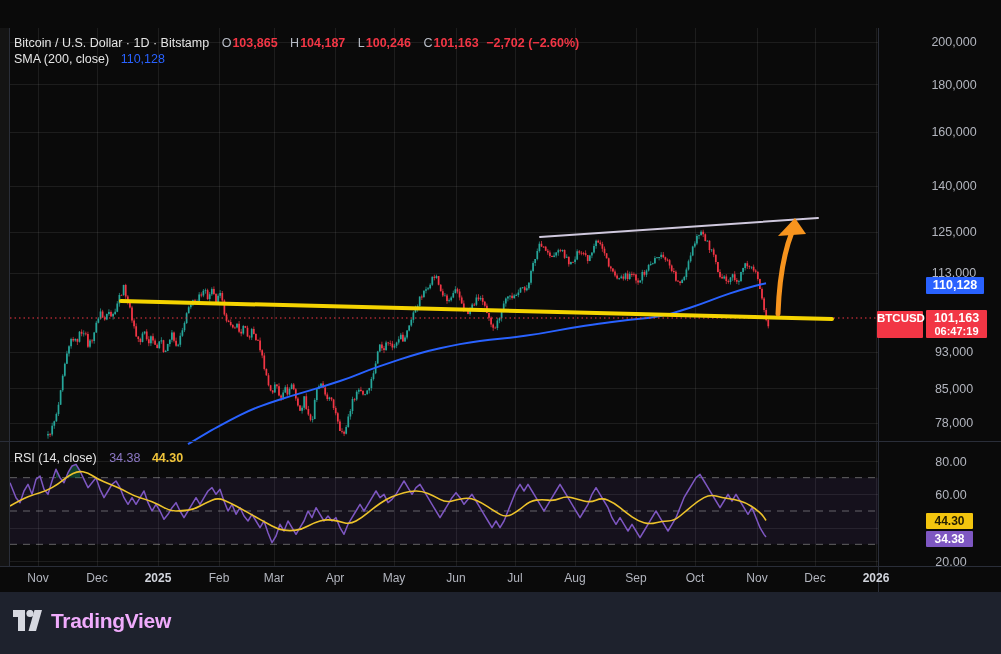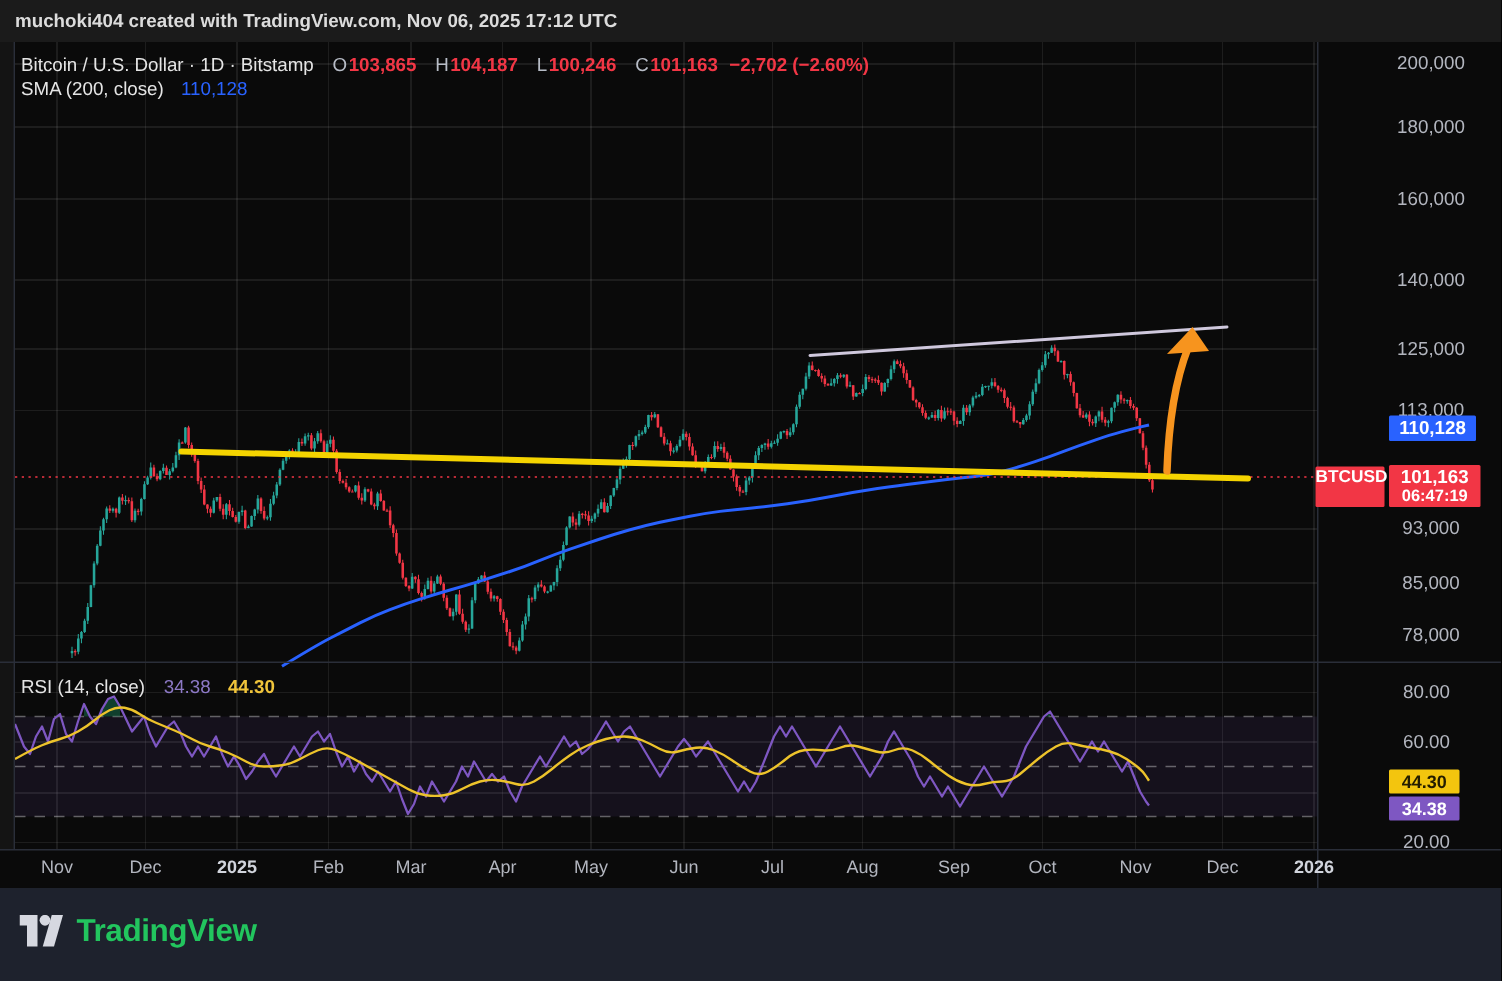--- a/index.html
+++ b/index.html
@@ -24,30 +24,27 @@
   .badge.blue-b{left:926px;top:249px;width:58px;height:17px;background:#2962ff;font-size:12.5px;line-height:17px;}
   .symlabel{position:absolute;left:877px;top:283px;width:46px;height:27px;background:#f23645;color:#fff;
             font-size:11.5px;font-weight:bold;text-align:center;line-height:15px;border-radius:1px;}
   .badge.red-b{left:926px;top:282px;width:61px;height:28px;background:#f23645;font-size:12.5px;line-height:14px;padding-top:1px;}
   .badge.red-b .cd{font-size:11px;font-weight:bold;display:block;line-height:13px;}
   .badge.yellow-b{left:926px;top:485px;width:47px;height:16px;background:#f3c50e;color:#241d00;font-size:12px;line-height:16px;}
   .badge.purple-b{left:926px;top:503px;width:47px;height:16px;background:#7e57c2;font-size:12px;line-height:16px;}
   .footer{position:absolute;left:0;top:592px;width:1001px;height:62px;background:#1e222d;}
   .brand{position:absolute;left:13px;top:17px;display:flex;align-items:center;cursor:pointer;}
   .brand svg{display:block;}
-  .brand span{color:#22c55e;font-size:21px;font-weight:bold;margin-left:9px;letter-spacing:-0.3px;}
+  .brand span{color:#f0abfc;font-size:21px;font-weight:bold;margin-left:9px;letter-spacing:-0.3px;}
 </style>
 </head>
 <body>
 
 <div id="screen">
 
-  <div class="topbar">
-    <span>muchoki404 created with TradingView.com, Nov 06, 2025 17:12 UTC</span>
-  </div>
 
   <div class="chart-area">
     <svg id="chart-svg" width="1001" height="564" viewBox="0 28 1001 564">
         <rect x="0" y="28" width="1001" height="564" fill="#0a0a0a"></rect>
         <rect x="0" y="28" width="9" height="538" fill="#141414"></rect>
         <g stroke="rgba(255,255,255,0.08)" stroke-width="1" shape-rendering="crispEdges">
           <line x1="38" x2="38" y1="28" y2="566"></line>
           <line x1="97" x2="97" y1="28" y2="566"></line>
           <line x1="158" x2="158" y1="28" y2="566"></line>
           <line x1="219" x2="219" y1="28" y2="566"></line>

